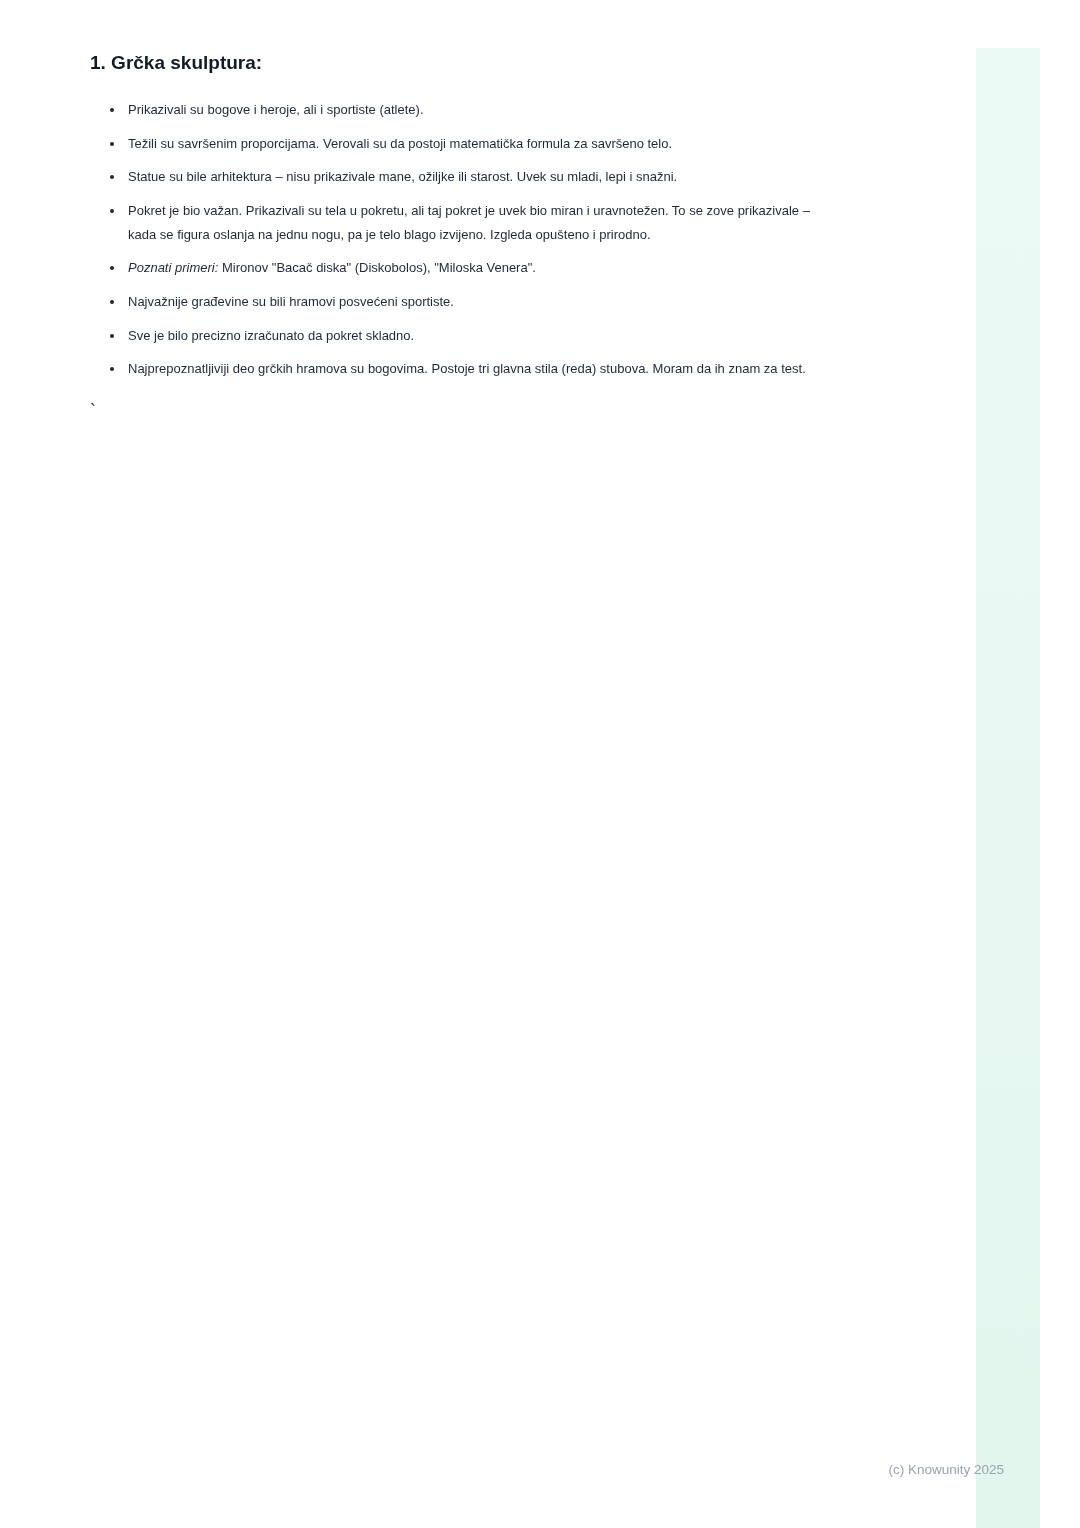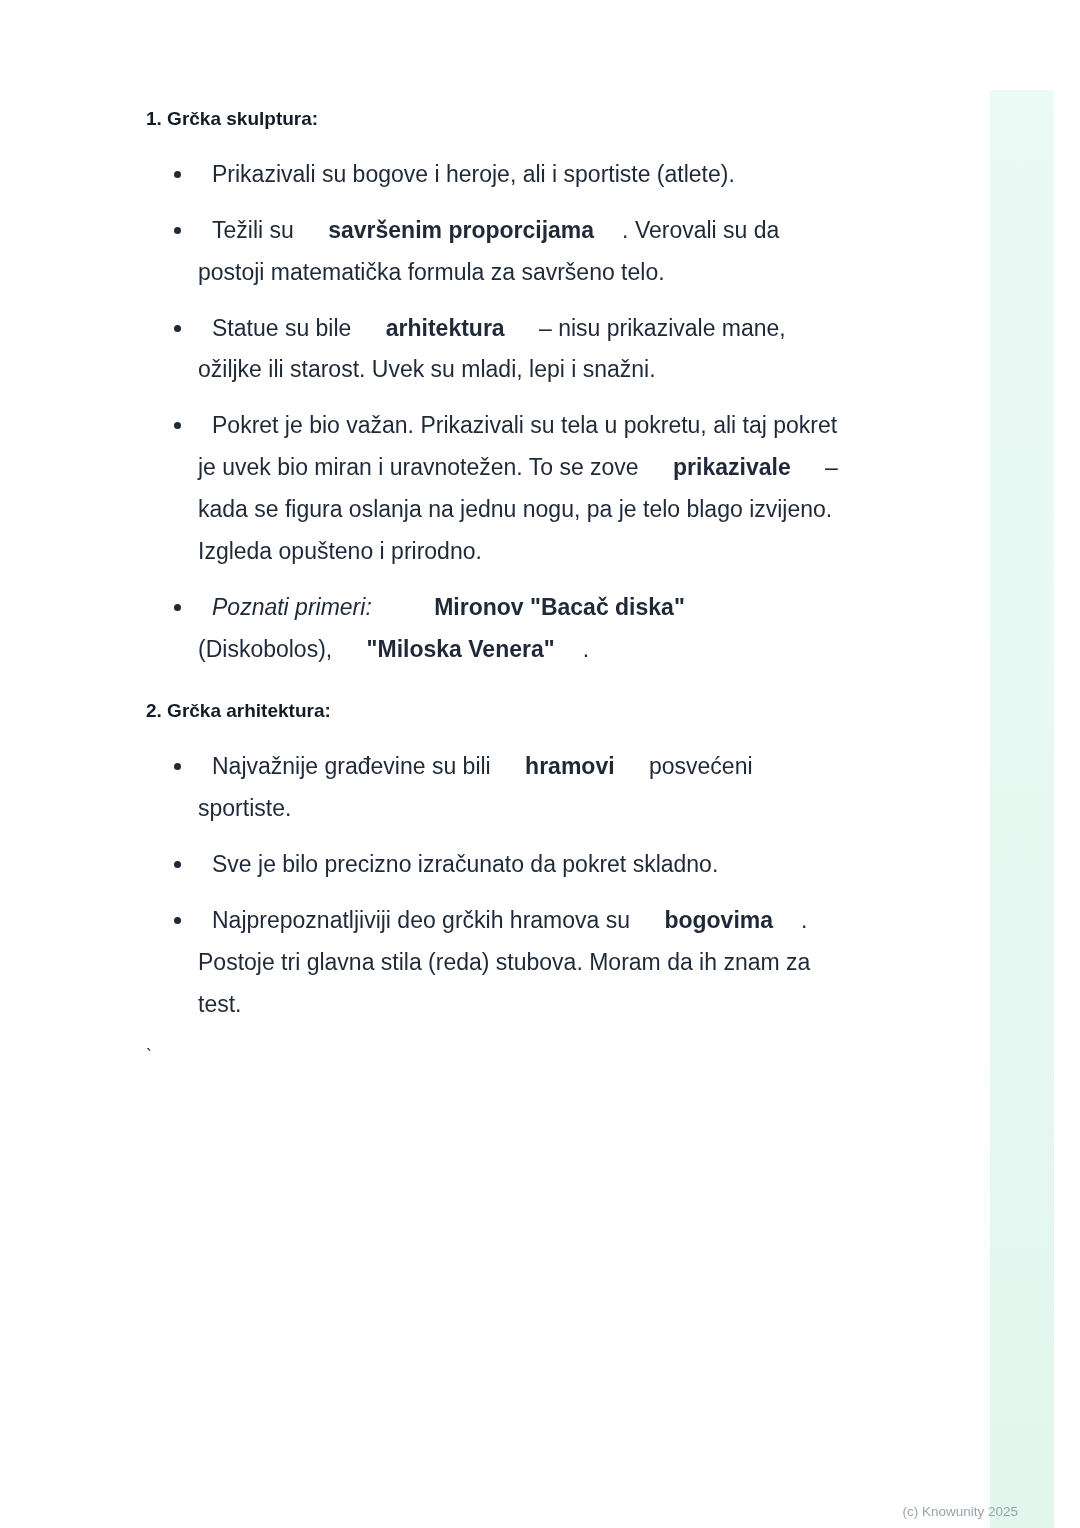--- a/index.html
+++ b/index.html
@@ -1,15 +1,15 @@
 <!DOCTYPE html>
 <html><head>
 <meta charset="utf-8">
 <style>
-  * { margin: 14px; padding: 0; box-sizing: border-box; }
+  * { margin: 0; padding: 0; box-sizing: border-box; }
   html, body { width: 1080px; height: 1528px; }
   body {
     background: #ffffff;
     font-family: "Liberation Sans", sans-serif;
     color: #1f2937;
     position: relative;
     overflow: hidden;
   }
   .edge-accent {
     position: absolute;
@@ -33,27 +33,27 @@
     color: #131c26;
     margin: 30px 0 24px 0;
   }
   #sections > h2.heading:first-child { margin-top: 0; }
   ul.bullets {
     list-style: disc outside;
     padding-left: 35px;
     margin: 0;
   }
   ul.bullets li {
-    font-size: 23px;
+    font-size: 13px;
     line-height: 1.82;
     margin-bottom: 10px;
     padding-left: 3px;
     color: #1f2937;
   }
-  .bold { font-weight: bold; }
+  .bold { font-weight: normal; }
   .italic { font-style: italic; text-align: center; }
   .stray {
     display: block;
     font-size: 17.5px;
     margin-top: 20px;
     color: #1f2937;
   }
   .footer {
     position: absolute;
     top: 1462px;
@@ -71,21 +71,20 @@
 <main class="content">
   <div id="sections">
       <h2 class="heading">1. Grčka skulptura:</h2>
       <ul class="bullets">
         <li><span>Prikazivali su bogove i heroje, ali i sportiste (atlete).</span></li>
         <li><span>Težili su </span><span class="bold">savršenim proporcijama</span><span>. Verovali su da postoji matematička formula za savršeno telo.</span></li>
         <li><span>Statue su bile </span><span class="bold">arhitektura</span><span> – nisu prikazivale mane, ožiljke ili starost. Uvek su mladi, lepi i snažni.</span></li>
         <li><span>Pokret je bio važan. Prikazivali su tela u pokretu, ali taj pokret je uvek bio miran i uravnotežen. To se zove </span><span class="bold">prikazivale</span><span> – kada se figura oslanja na jednu nogu, pa je telo blago izvijeno. Izgleda opušteno i prirodno.</span></li>
         <li><span class="italic">Poznati primeri:</span><span> </span><span class="bold">Mironov "Bacač diska"</span><span> (Diskobolos), </span><span class="bold">"Miloska Venera"</span><span>.</span></li>
       </ul>
-      <h2 class="heading">2. Grčka arhitektura:</h2>
       <ul class="bullets">
         <li><span>Najvažnije građevine su bili </span><span class="bold">hramovi</span><span> posvećeni sportiste.</span></li>
         <li><span>Sve je bilo precizno izračunato da pokret skladno.</span></li>
         <li><span>Najprepoznatljiviji deo grčkih hramova su </span><span class="bold">bogovima</span><span>. Postoje tri glavna stila (reda) stubova. Moram da ih znam za test.</span></li>
       </ul>
     </div>
   <span class="stray">`</span>
 </main>
 
 <div class="footer">(c) Knowunity 2025</div>

